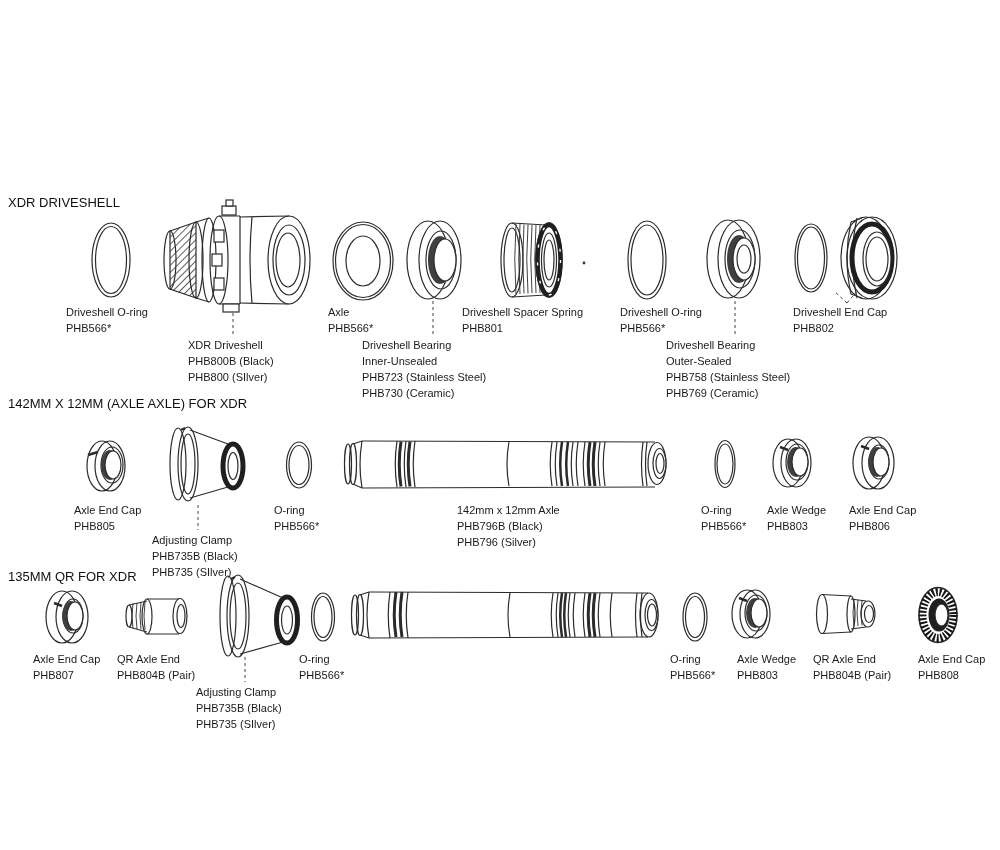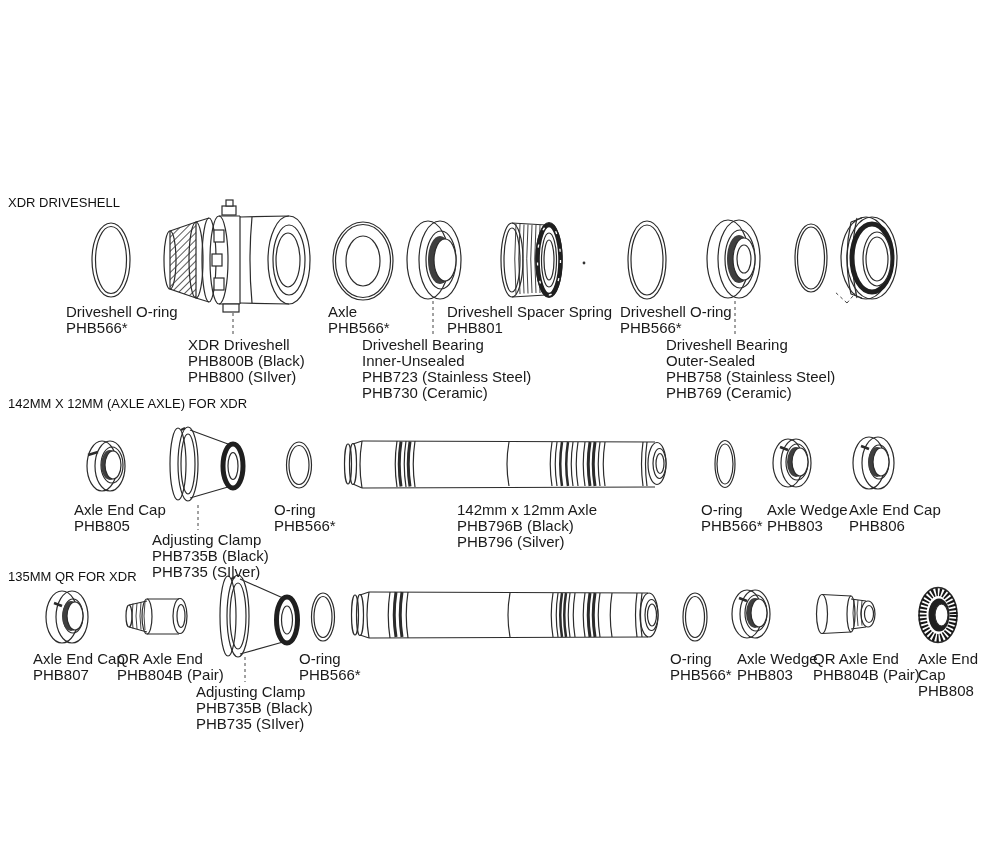--- a/index.html
+++ b/index.html
@@ -1,20 +1,20 @@
 <!DOCTYPE html>
 <html><head>
 <meta charset="utf-8">
 <style>
   html,body{margin:0;padding:0;background:#fff;}
   #page{position:relative;width:1000px;height:850px;background:#fff;overflow:hidden;
         font-family:"Liberation Sans","DejaVu Sans",sans-serif;color:#1a1a1a;margin-top:46px;}
   svg.art{position:absolute;left:0;top:0;}
   .heading{position:absolute;font-size:13px;line-height:15px;white-space:pre;color:#111;}
-  .plabel{position:absolute;font-size:15px;line-height:16px;white-space:pre-line;color:#1a1a1a;}
+  .plabel{position:absolute;font-size:11px;line-height:16px;white-space:pre-line;color:#1a1a1a;}
 </style>
 </head>
 <body>
 
 <div id="page">
 
   <svg class="art" width="1000" height="850" viewBox="0 0 1000 850">
     <defs>
       <pattern id="hatch" width="5" height="5" patternUnits="userSpaceOnUse" patternTransform="rotate(45)">
         <line x1="0" y1="0" x2="0" y2="5" stroke="#333" stroke-width="1.6"></line>
@@ -294,28 +294,30 @@
 PHB566*</div>
   <div class="plabel" style="left:188px;top:291px">XDR Driveshell
 PHB800B (Black)
 PHB800 (SIlver)</div>
   <div class="plabel" style="left:328px;top:258px">Axle
 PHB566*</div>
   <div class="plabel" style="left:362px;top:291px">Driveshell Bearing
 Inner-Unsealed
 PHB723 (Stainless Steel)
 PHB730 (Ceramic)</div>
-  <div class="plabel" style="left:447px;top:258px">Driveshell Spacer Spring
+  <div class="plabel" style="left:462px;top:258px">Driveshell Spacer Spring
 PHB801</div>
   <div class="plabel" style="left:620px;top:258px">Driveshell O-ring
 PHB566*</div>
   <div class="plabel" style="left:666px;top:291px">Driveshell Bearing
 Outer-Sealed
 PHB758 (Stainless Steel)
 PHB769 (Ceramic)</div>
+  <div class="plabel" style="left:793px;top:258px">Driveshell End Cap
+PHB802</div>
 
   <div class="plabel" style="left:74px;top:456px">Axle End Cap
 PHB805</div>
   <div class="plabel" style="left:152px;top:486px">Adjusting Clamp
 PHB735B (Black)
 PHB735 (SIlver)</div>
   <div class="plabel" style="left:274px;top:456px">O-ring
 PHB566*</div>
   <div class="plabel" style="left:457px;top:456px">142mm x 12mm Axle
 PHB796B (Black)

